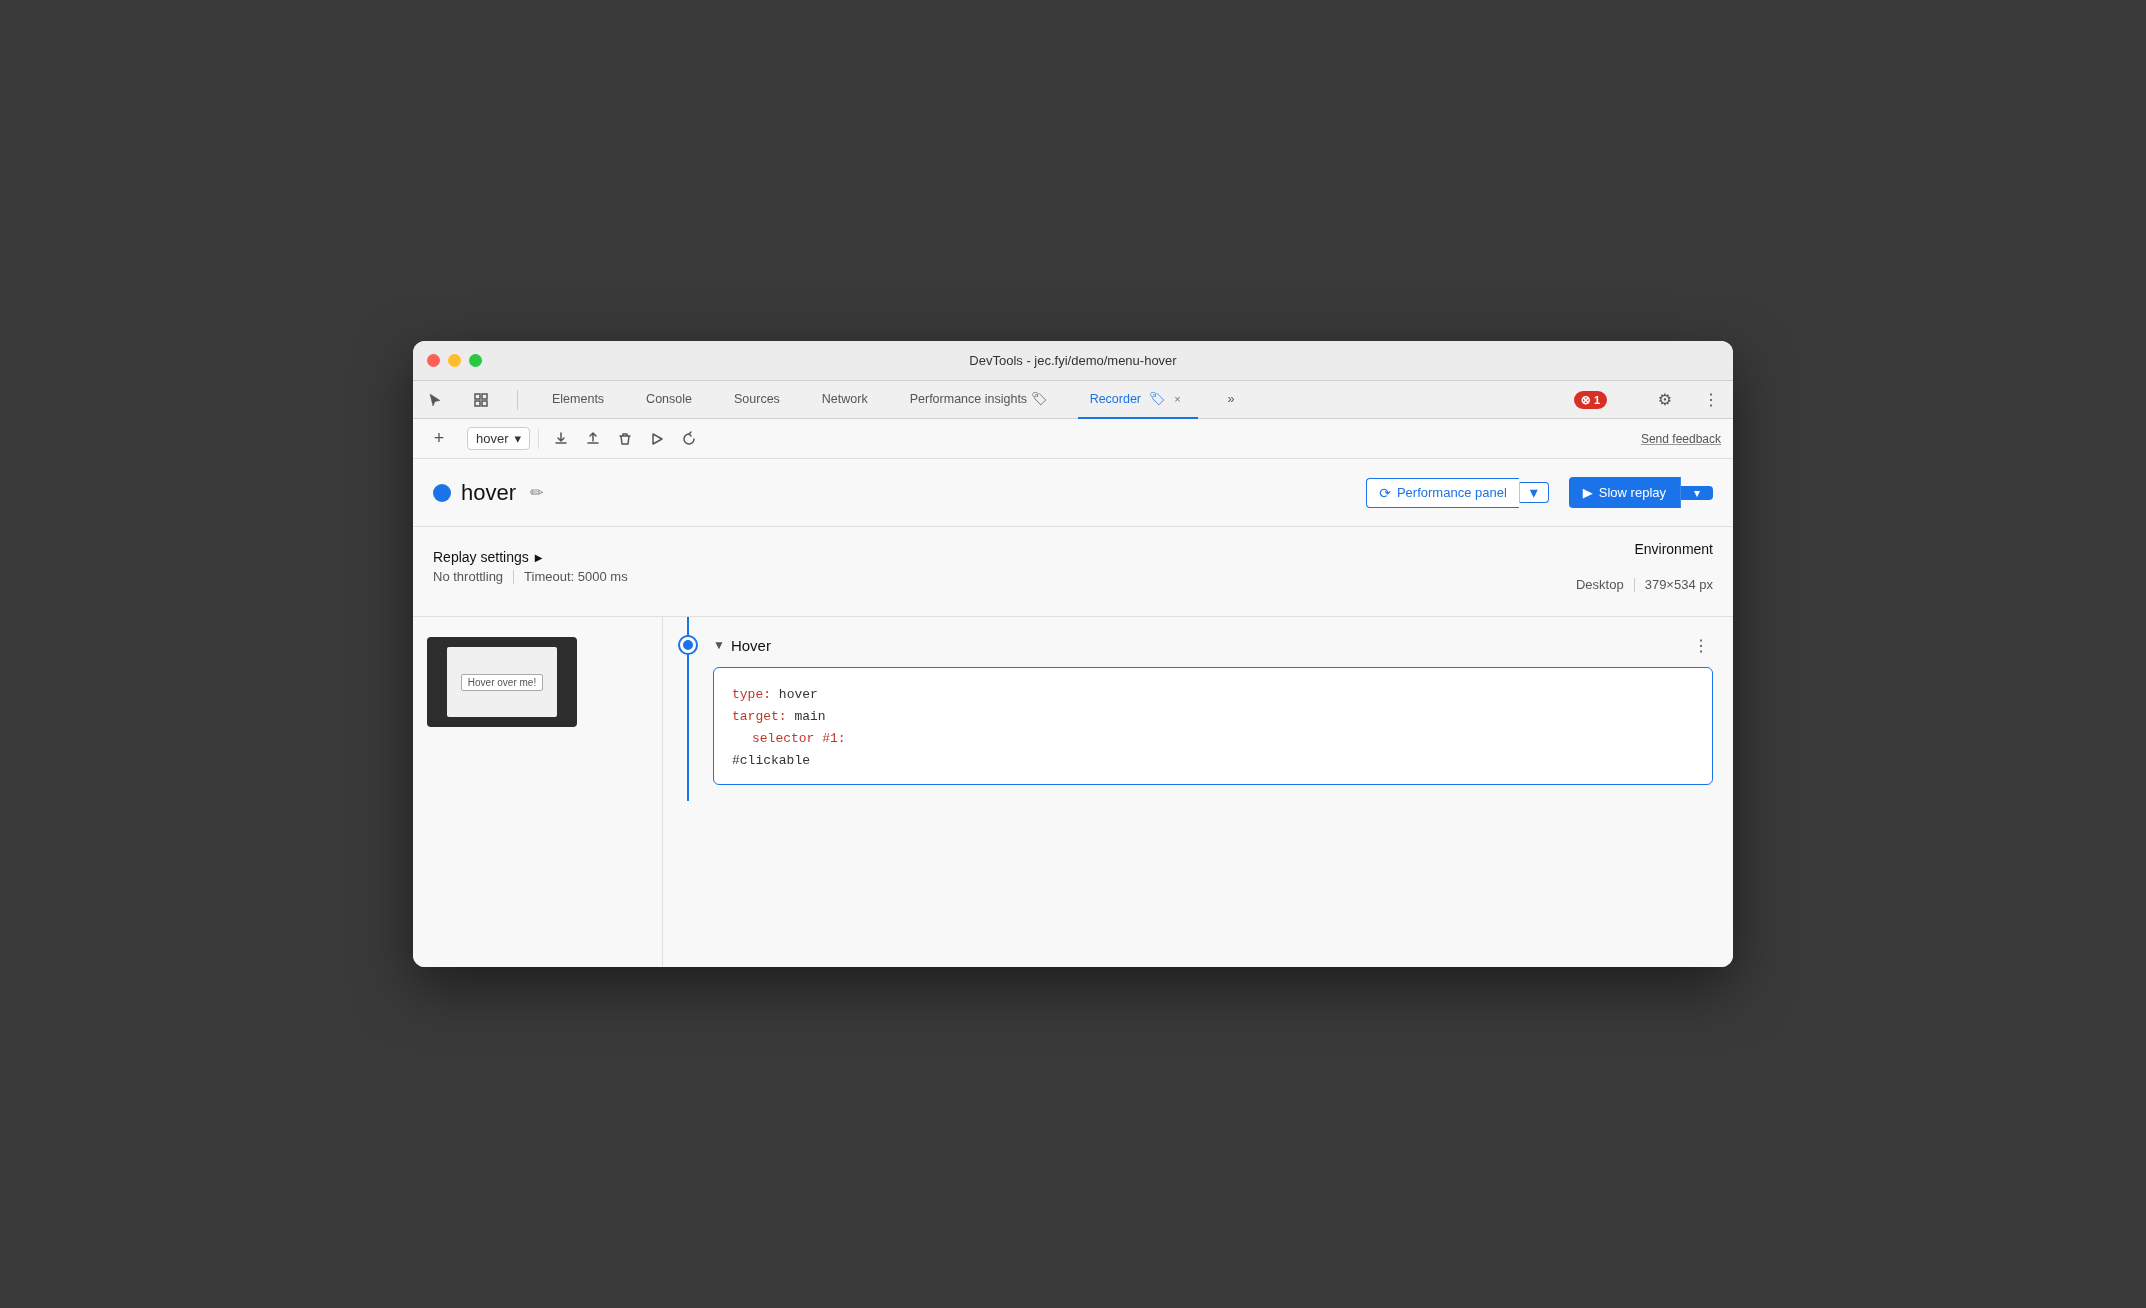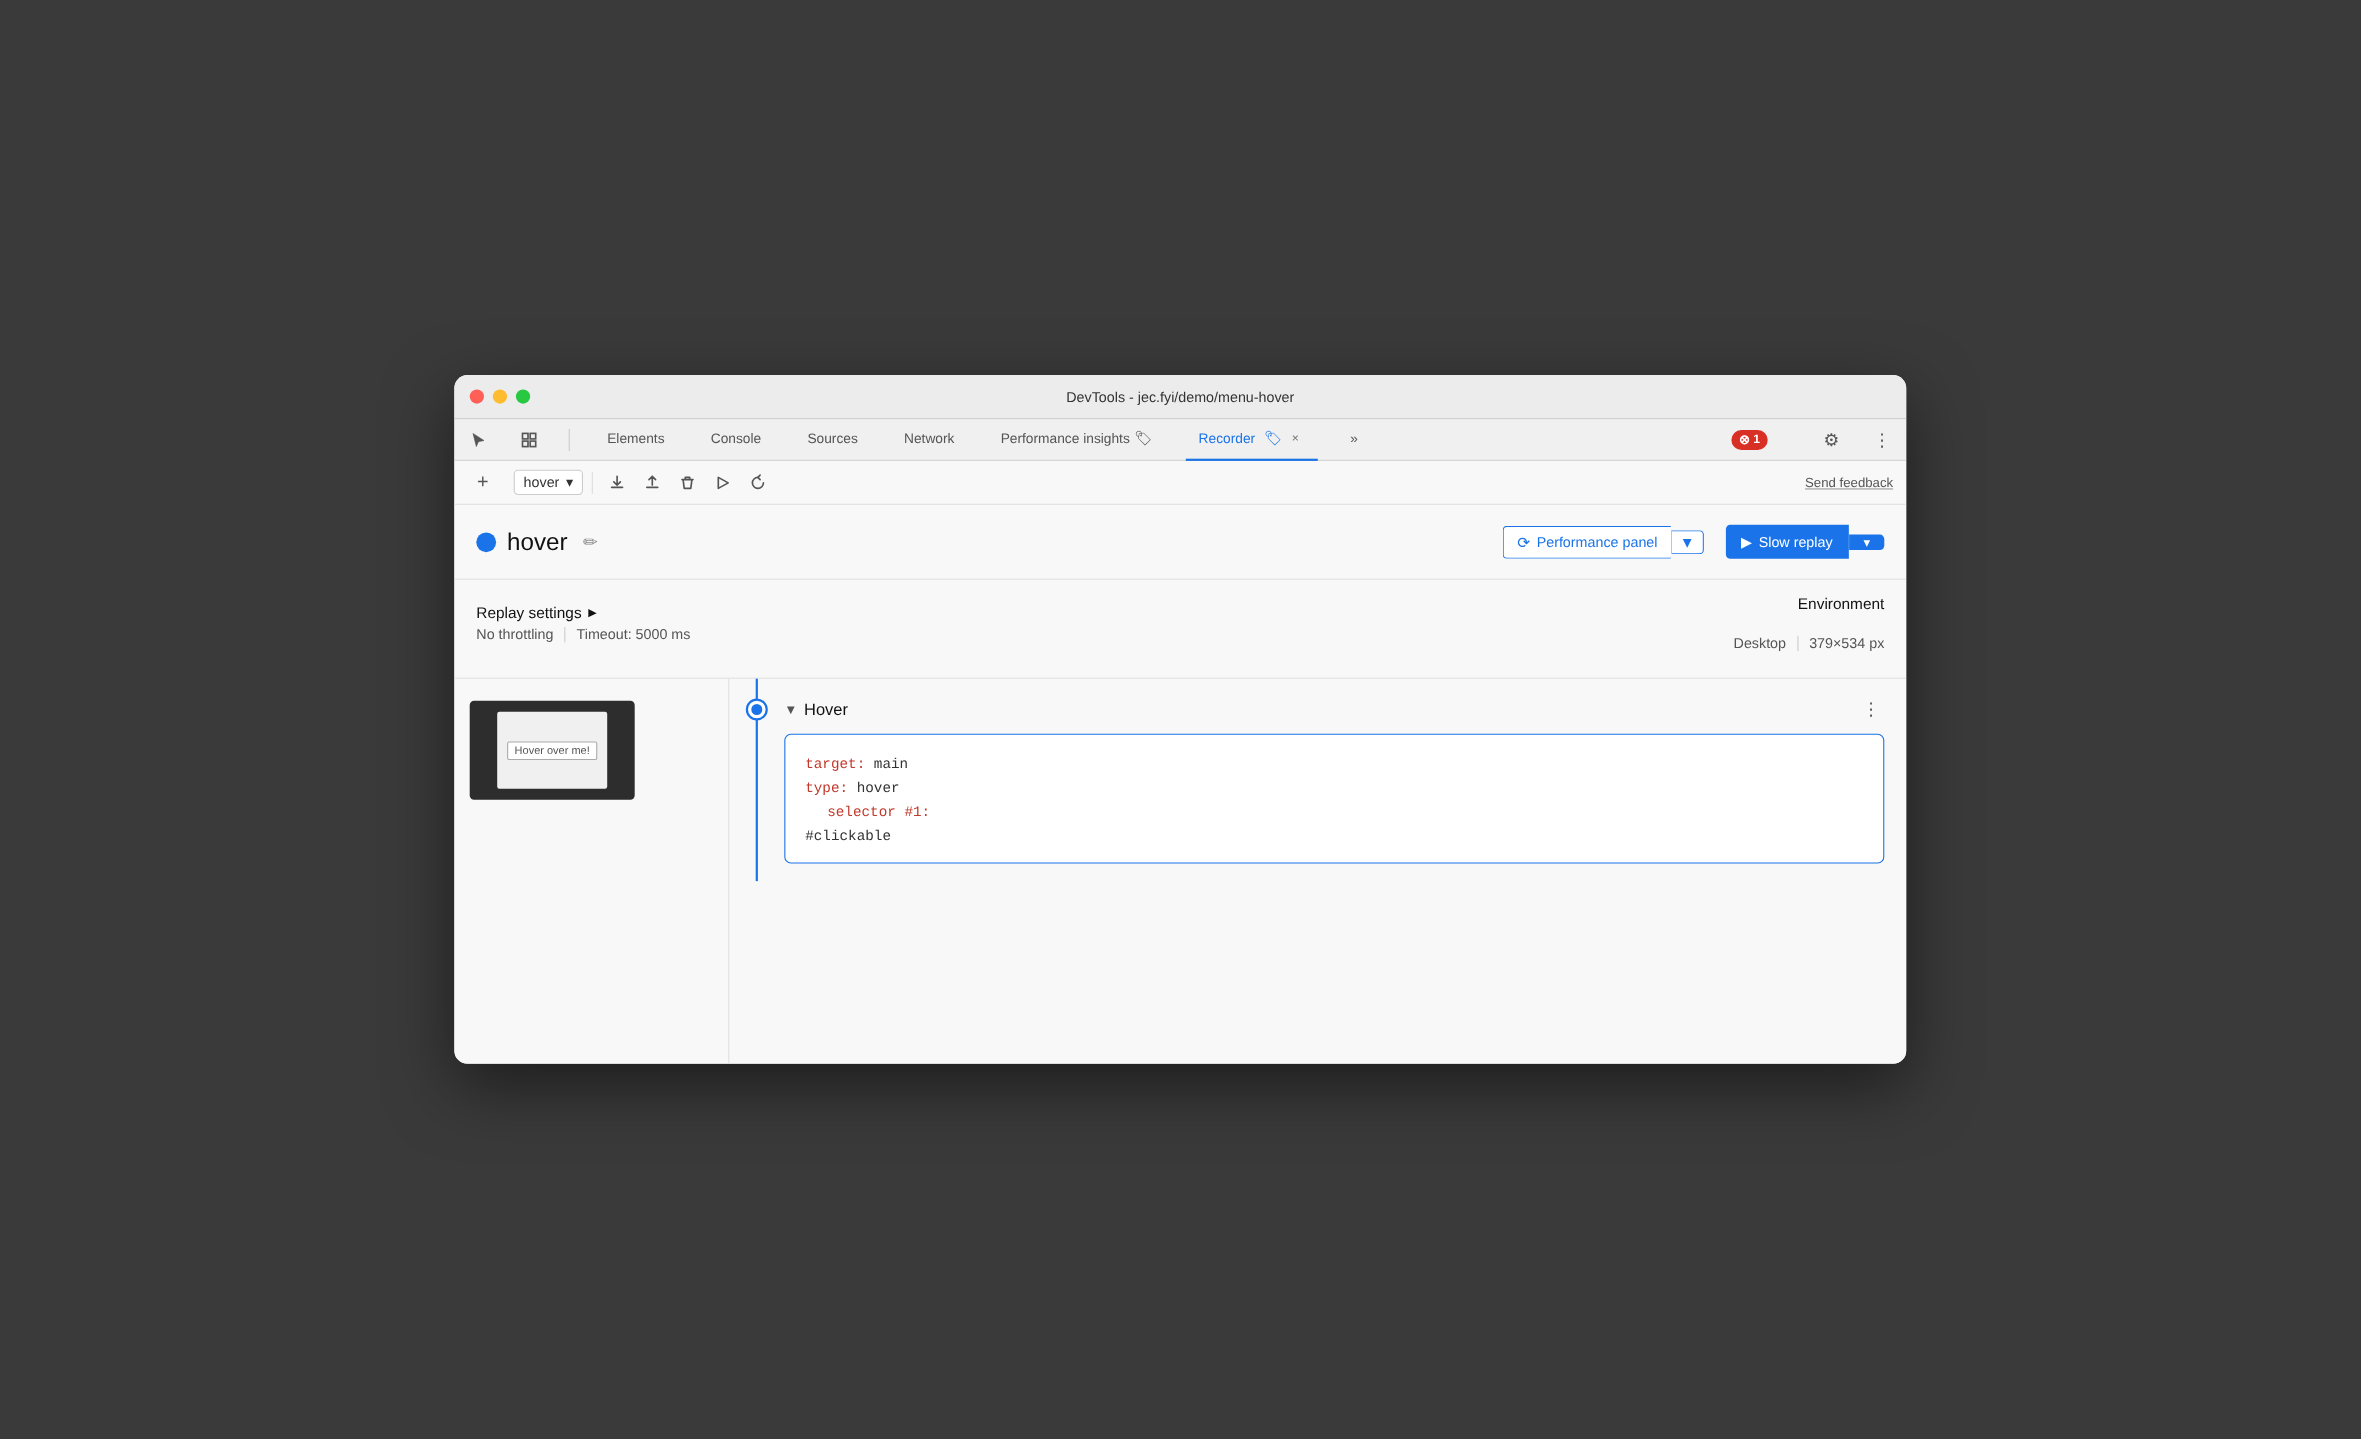--- a/index.html
+++ b/index.html
@@ -350,21 +350,21 @@
       width: 150px;
       height: 90px;
       display: flex;
       align-items: center;
       justify-content: center;
       position: relative;
       overflow: hidden;
     }
     .step-preview-inner {
       background: #f0f0f0;
-      width: 100px;
+      width: 110px;
       height: 70px;
       border-radius: 2px;
       display: flex;
       align-items: center;
       justify-content: center;
     }
     .hover-label {
       font-size: 10px;
       color: #555;
       border: 1px solid #aaa;
@@ -670,28 +670,28 @@
               <div class="step-dot"></div>
             </div>
             <div class="step-content-wrap">
               <div class="step-header">
                 <span class="step-collapse-btn">▼</span>
                 <span class="step-title">Hover</span>
                 <div class="step-more-btn">⋮</div>
               </div>
               <div class="code-block">
                 <div>
+                  <span class="code-key">type:</span>
+                  <span class="code-value"> </span>
+                  <span class="code-value">hover</span>
+                </div>
+                <div>
                   <span class="code-key">target:</span>
                   <span class="code-value"> </span>
                   <span class="code-value">main</span>
-                </div>
-                <div>
-                  <span class="code-key">type:</span>
-                  <span class="code-value"> </span>
-                  <span class="code-value">hover</span>
                 </div>
                 <div class="code-indent">
                   <span class="code-key">selector #1:</span>
                 </div>
                 <div class="code-indent2">
                   <span class="code-value">#clickable</span>
                 </div>
               </div>
             </div>
           </div>

